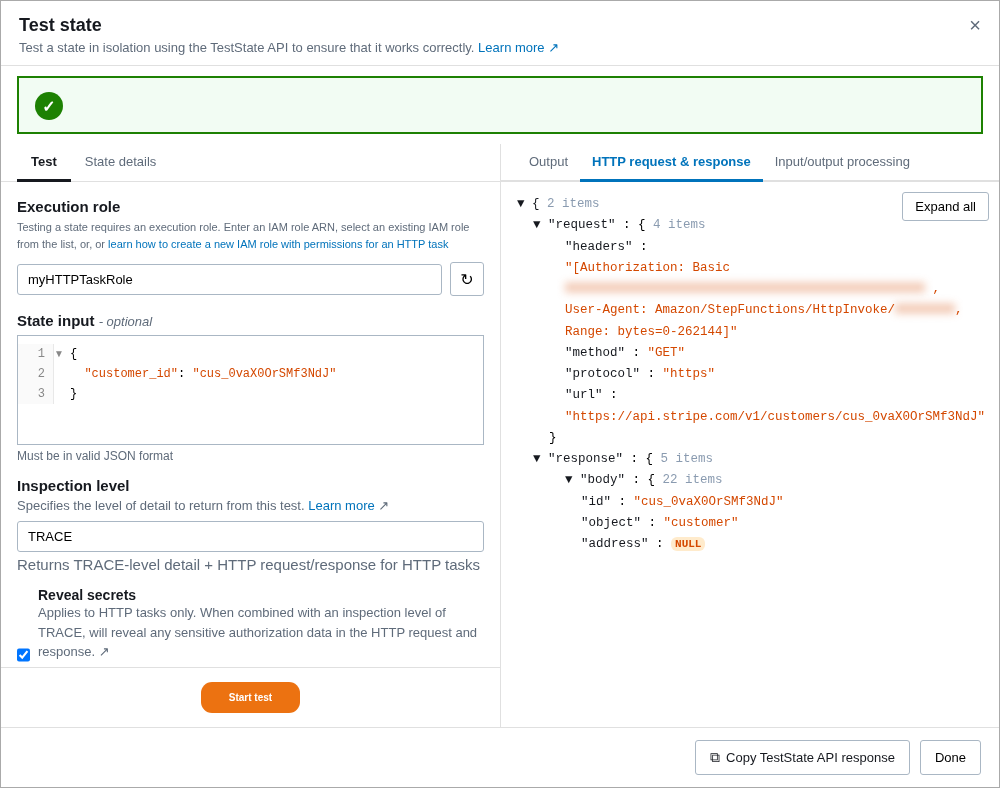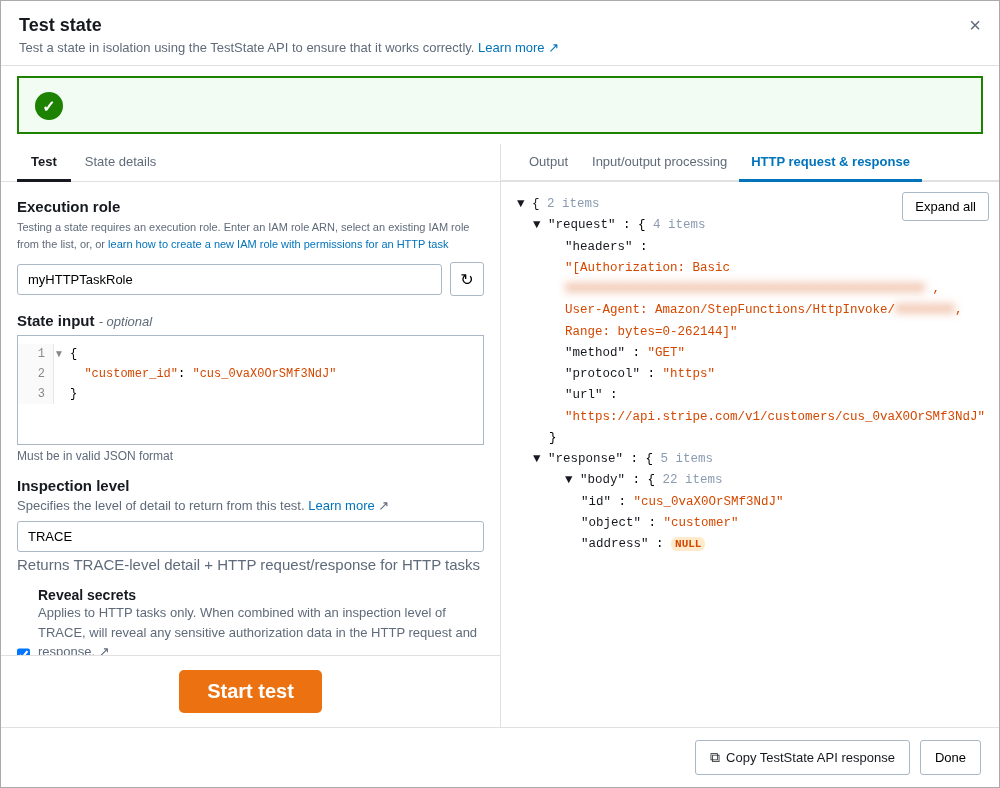--- a/index.html
+++ b/index.html
@@ -34,21 +34,21 @@
     .inspection-title { font-size: 15px; font-weight: 700; color: #16191f; margin-bottom: 4px; }
     .inspection-desc { font-size: 13px; color: #5f6b7a; margin-bottom: 8px; }
     .inspection-desc a { color: #0073bb; text-decoration: none; }
     .select-full { width: 100%; padding: 7px 30px 7px 10px; border: 1px solid #aab7c4; border-radius: 3px; font-size: 13px; background: #fff; appearance: none; cursor: pointer; }
     .select-desc { font-size: 15px; color: #5f6b7a; margin-top: 4px; margin-bottom: 14px; }
     .checkbox-row { display: flex; align-items: flex-end; gap: 8px; margin-bottom: 8px; }
     .checkbox-row input[type=checkbox] { margin-top: 2px; width: 14px; height: 14px; cursor: pointer; }
     .checkbox-label { font-size: 14px; font-weight: 700; color: #16191f; }
     .checkbox-desc { font-size: 13px; color: #5f6b7a; line-height: 1.5; }
     .left-footer { padding: 14px 16px; border-top: 1px solid #e0e0e0; display: flex; justify-content: center; }
-    .start-test-btn { background: #ec7211; color: #fff; border: none; padding: 10px 28px; font-size: 20px; font-weight: 700; border-radius: 5px; cursor: pointer; }
+    .start-test-btn { background: #ec7211; color: #fff; border: none; padding: 10px 28px; font-size: 10px; font-weight: 700; border-radius: 11px; cursor: pointer; }
     .right-panel { flex: 1; display: flex; flex-direction: column; overflow: hidden; }
     .right-tabs { display: flex; border-bottom: 2px solid #e0e0e0; padding: 0 16px; }
     .right-tab { padding: 10px 12px; cursor: pointer; font-size: 13px; color: #5f6b7a; border-bottom: 3px solid transparent; margin-bottom: -2px; background: none; border-top: none; border-left: none; border-right: none; white-space: nowrap; }
     .right-tab.active { color: #0073bb; border-bottom: 3px solid #0073bb; font-weight: 600; }
     .right-content { flex: 1; overflow-y: auto; padding: 12px 16px; font-family: 'Courier New', monospace; font-size: 12.5px; position: relative; }
     .expand-btn { position: absolute; top: 10px; right: 10px; background: #fff; border: 1px solid #aab7c4; padding: 6px 12px; font-size: 13px; cursor: pointer; border-radius: 3px; }
     .json-tree { line-height: 1.7; }
     .json-key { color: #16191f; }
     .json-string { color: #d44800; }
     .json-null { background: #ffebcc; color: #d44800; padding: 1px 4px; font-size: 11px; font-weight: 700; border-radius: 6px; }
@@ -170,22 +170,22 @@
 
       <div class="left-footer">
         <button class="start-test-btn">Start test</button>
       </div>
     </div>
 
     <div class="right-panel">
 
       <div class="right-tabs">
         <button class="right-tab">Output</button>
+        <button class="right-tab active">HTTP request &amp; response</button>
         <button class="right-tab">Input/output processing</button>
-        <button class="right-tab active">HTTP request &amp; response</button>
       </div>
 
       <div class="right-content scrollbar-thin">
         <button class="expand-btn">Expand all</button>
         <div class="json-tree">
 
           <div>
             <span class="collapse-arrow">▼</span>
             <span class="json-key"> { </span>
             <span class="json-comment">2 items</span>

